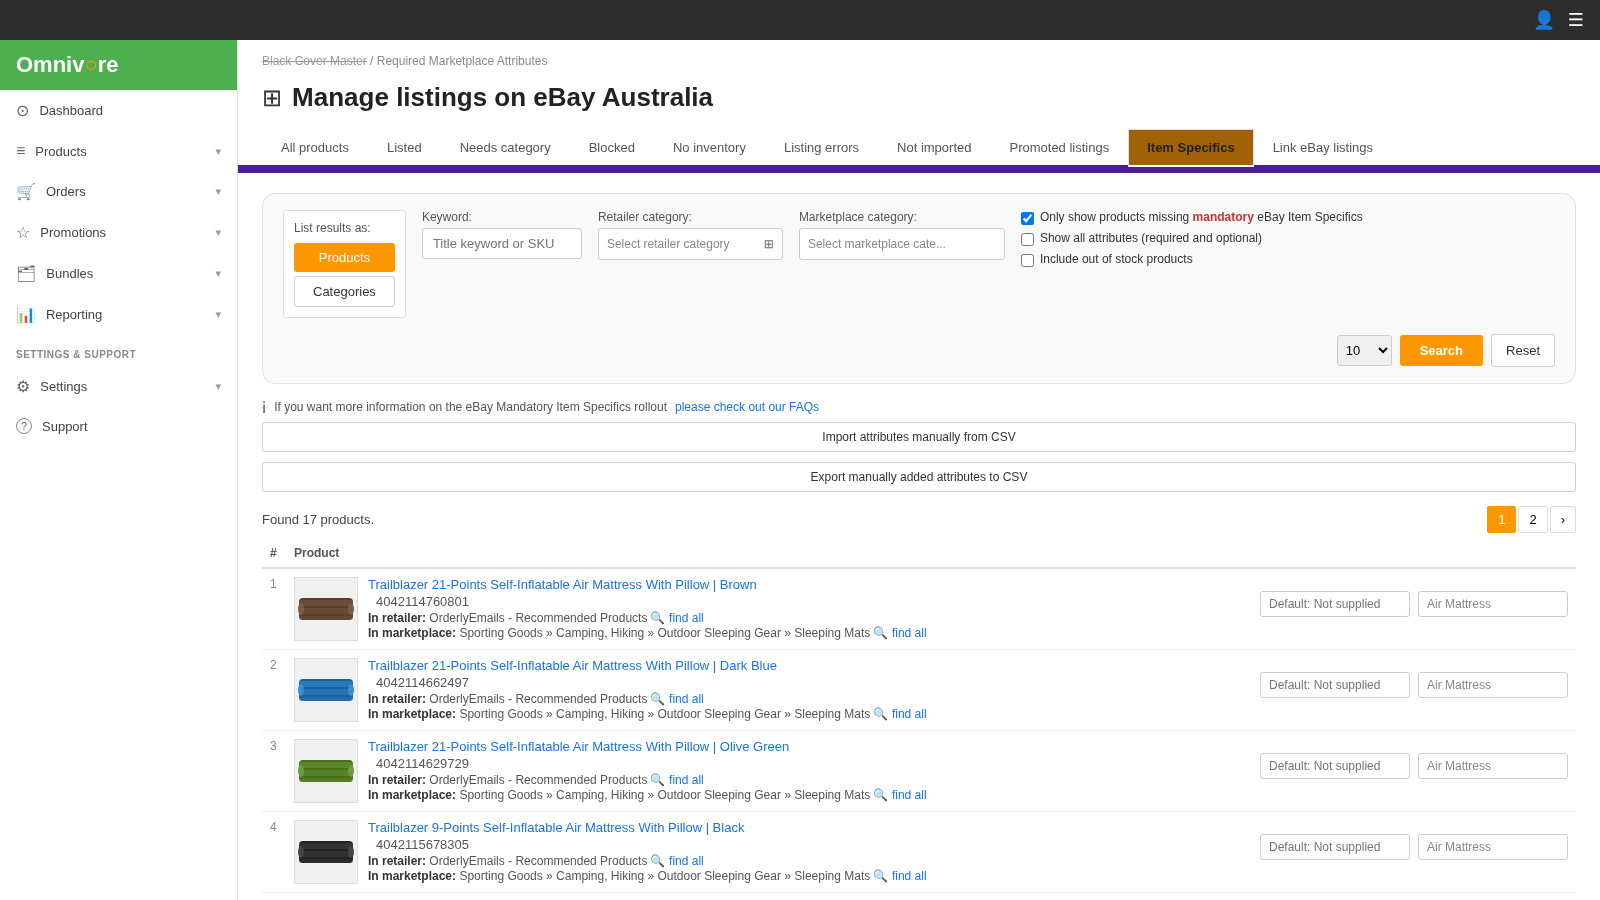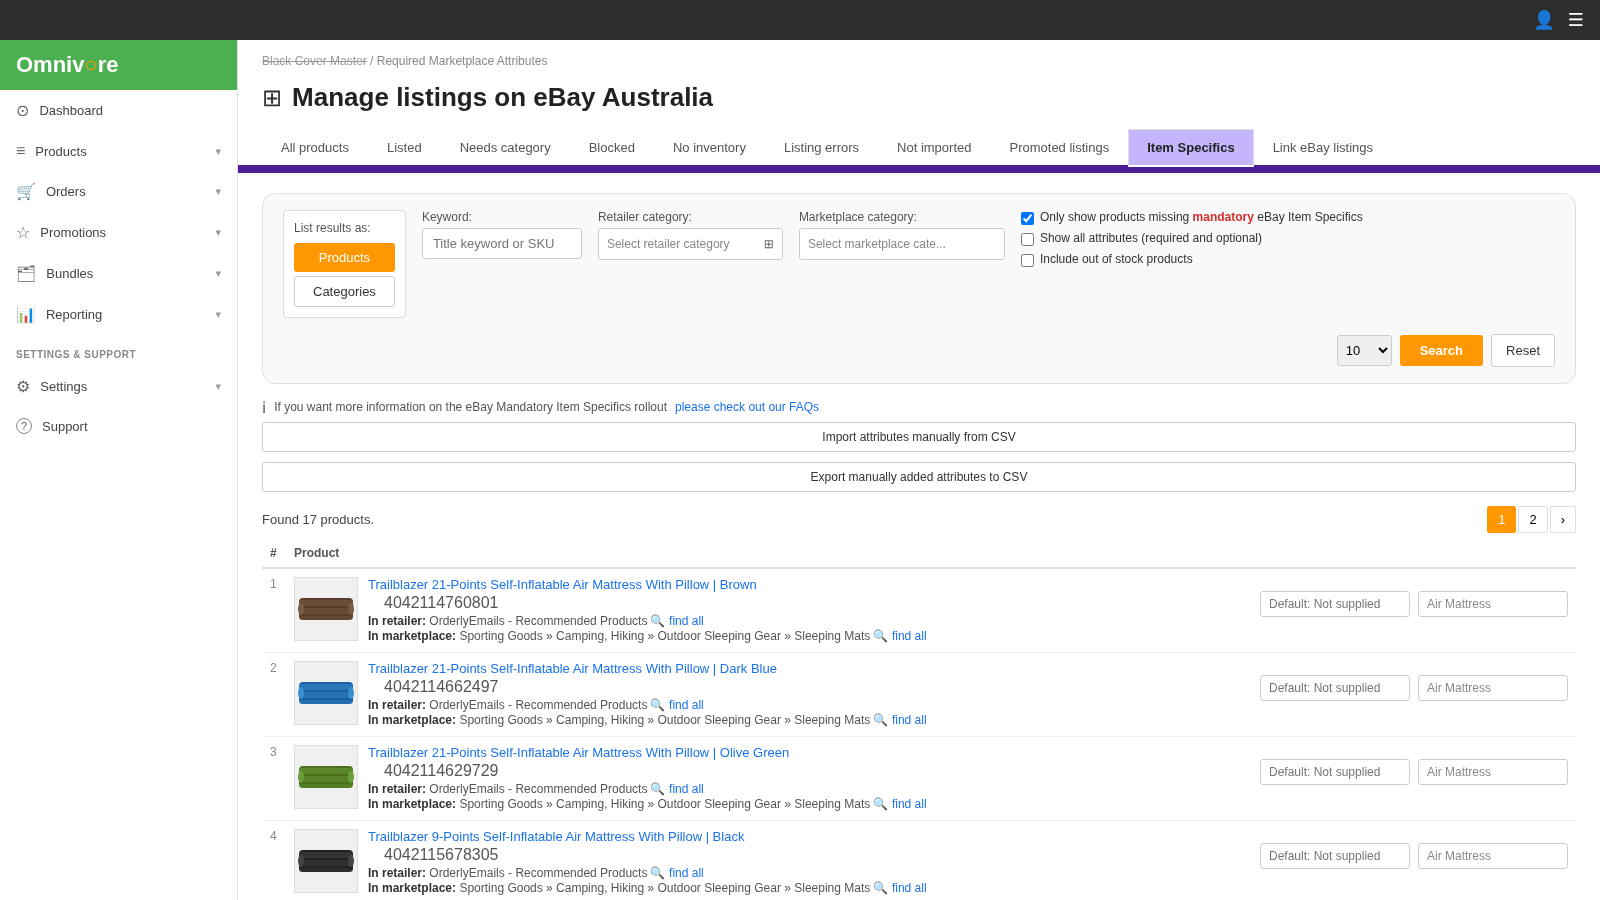--- a/index.html
+++ b/index.html
@@ -31,21 +31,21 @@
     .breadcrumb span { color: #888; }
 
     
     .page-title-row { display: flex; align-items: center; padding: 8px 24px 16px; gap: 10px; }
     .page-title-icon { font-size: 24px; color: #333; }
     .page-title { font-size: 26px; font-weight: bold; color: #222; }
 
     
     .tabs { display: flex; border-bottom: 8px solid #4c1d95; padding: 0 24px; gap: 0; }
     .tab { padding: 10px 18px; cursor: pointer; font-size: 13px; color: #555; border: 1px solid transparent; border-bottom: none; margin-bottom: -2px; white-space: nowrap; }
-    .tab.active { border: 1px solid #ddd; border-bottom: 2px solid #fff; background: #c4b5fd; font-weight: bold; color: #222; }
+    .tab.active { border: 1px solid #ddd; border-bottom: 2px solid #fff; background: #a16207; font-weight: bold; color: #222; }
 
     
     .search-panel { background: #f9f9f9; border: 1px solid #e0e0e0; margin: 20px 24px 0; padding: 16px 20px; border-radius: 13px; }
     .search-panel-row { display: flex; align-items: flex-start; gap: 16px; flex-wrap: wrap; }
     .list-results-box { border: 1px solid #ddd; background: #fff; padding: 10px; border-radius: 3px; min-width: 120px; }
     .list-results-label { font-size: 12px; color: #555; margin-bottom: 8px; }
     .btn-products { background: #ff9800; color: #fff; border: none; padding: 7px 18px; cursor: pointer; border-radius: 3px; font-size: 13px; display: block; width: 100%; margin-bottom: 4px; }
     .btn-categories { background: #fff; color: #333; border: 1px solid #ccc; padding: 7px 18px; cursor: pointer; border-radius: 3px; font-size: 13px; display: block; width: 100%; }
     .field-group { display: flex; flex-direction: column; gap: 4px; }
     .field-label { font-size: 12px; color: #555; }
@@ -76,21 +76,21 @@
 
     
     .products-table { width: 100%; border-collapse: collapse; padding: 0 24px; }
     .products-table-wrapper { padding: 0 24px; }
     .products-table th { text-align: left; padding: 7px 8px; border-bottom: 2px solid #ddd; font-size: 12px; color: #555; background: #fff; }
     .products-table td { padding: 8px 8px; border-bottom: 1px solid #f0f0f0; vertical-align: top; }
     .row-num { color: #888; font-size: 12px; width: 24px; padding-top: 18px; }
     .product-img { width: 64px; height: 64px; background: #f0f0f0; border: 1px solid #ddd; object-fit: contain; display: flex; align-items: center; justify-content: center; overflow: hidden; }
     .product-info { flex: 1; }
     .product-link { color: #1a73e8; text-decoration: none; font-size: 13px; }
-    .product-sku { color: #555; font-size: 16px; margin: 2px 16px; }
+    .product-sku { color: #555; font-size: 13px; margin: 2px 8px; }
     .product-meta { font-size: 12px; color: #555; margin: 1px 0; }
     .product-meta strong { color: #333; }
     .product-meta a { color: #1a73e8; text-decoration: none; }
     .input-field-sm { border: 1px solid #ccc; border-radius: 3px; padding: 5px 8px; font-size: 12px; width: 150px; color: #888; }
     .td-product { display: flex; gap: 10px; }
     .td-fields { display: flex; gap: 8px; align-items: flex-start; padding-top: 14px; }
   </style>
 </head>
 <body>
 

